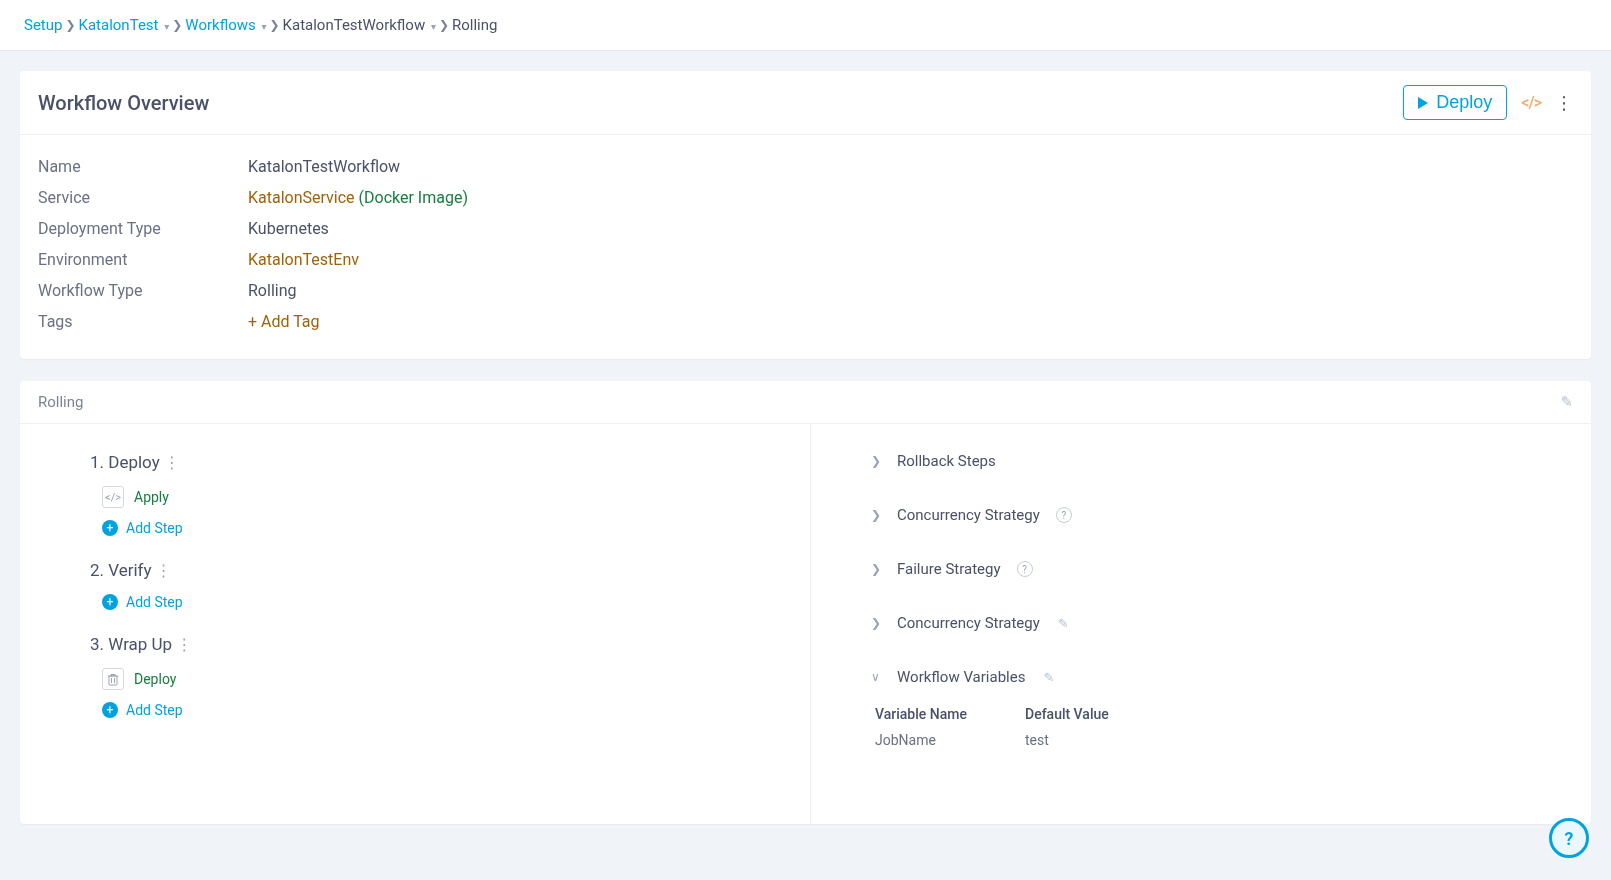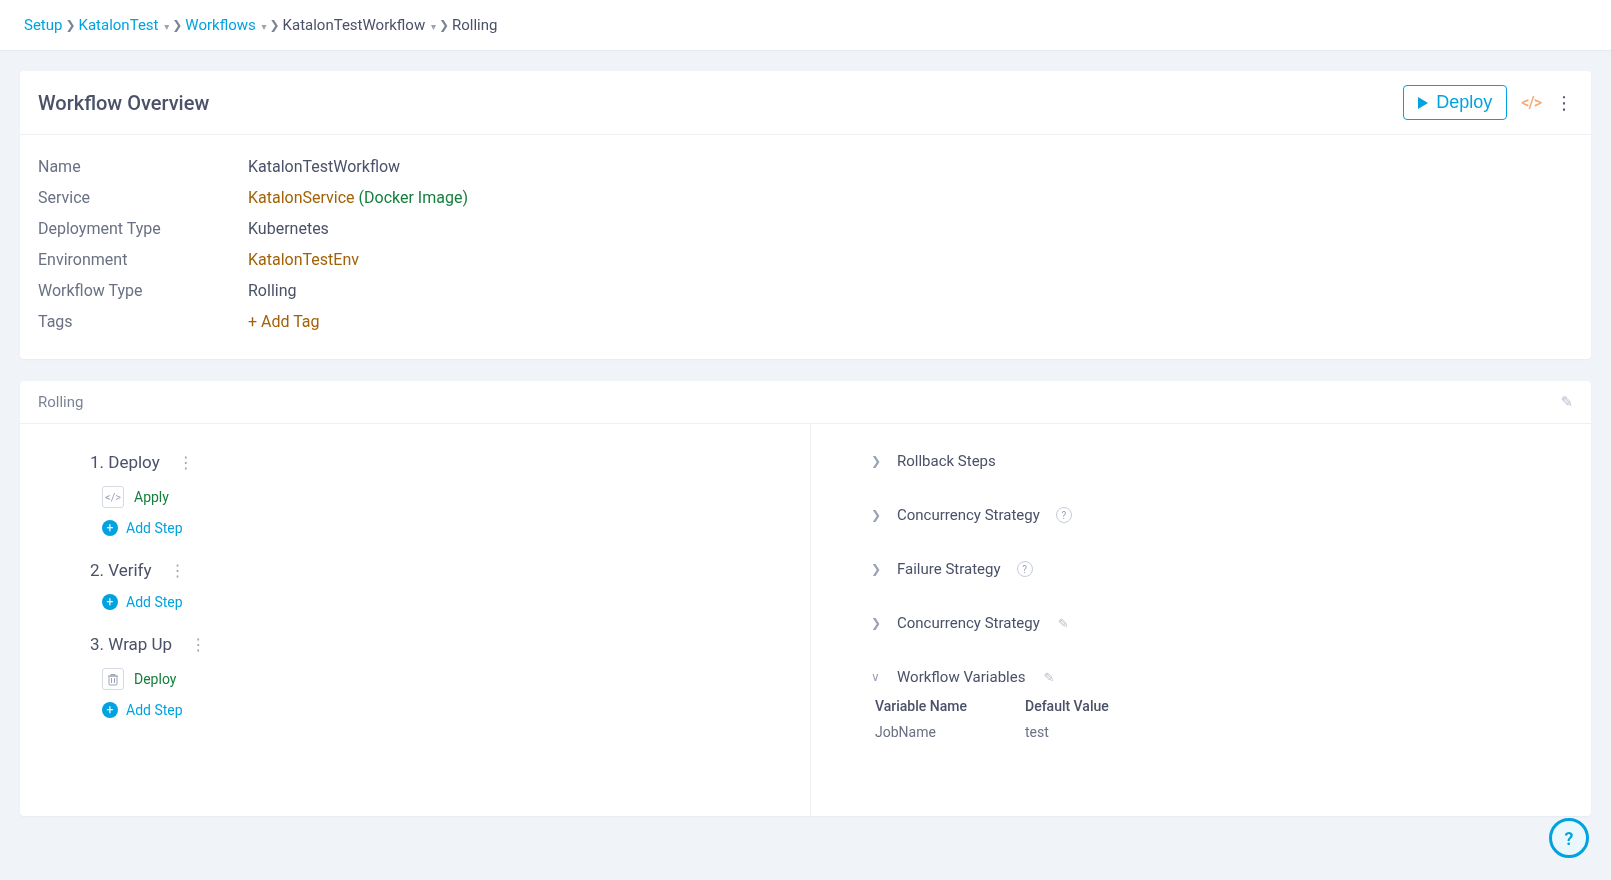--- a/index.html
+++ b/index.html
@@ -86,21 +86,20 @@
 
   
   .rolling-body { display: flex; }
   .col-left { flex: 1; padding: 28px 40px 40px 70px; border-right: 1px solid #edf0f4; }
   .col-right { flex: 1; padding: 28px 40px 40px 60px; }
 
   .stage { margin-bottom: 24px; }
   .stage-head {
     display: flex;
     align-items: center;
-    gap: 14px;
     font-size: 17px;
     color: #4a5168;
     margin-bottom: 14px;
   }
   .stage-head .kebab { color: #9aa3b5; font-size: 16px; cursor: pointer; margin-left: 4px; }
 
   .step-row {
     display: flex;
     align-items: center;
     gap: 10px;
@@ -145,21 +144,21 @@
     cursor: pointer;
   }
   .rsection-head .chev { color: #9aa3b5; font-size: 12px; width: 14px; }
   .qmark {
     display: inline-flex; align-items: center; justify-content: center;
     width: 16px; height: 16px; border: 1px solid #c6ccd8; border-radius: 50%;
     color: #9aa3b5; font-size: 10px; margin-left: 4px;
   }
   .rsection-head .pencil { margin-left: 6px; font-size: 13px; }
 
-  .var-table { margin-top: 12px; margin-left: 4px; }
+  .var-table { margin-top: 20px; margin-left: 4px; }
   .var-head { display: flex; color: #4a5168; font-weight: 500; margin-bottom: 10px; }
   .var-row { display: flex; color: #6a7184; }
   .vc-name { width: 150px; }
   .vc-val { }
 
   
   .help-float {
     position: fixed;
     right: 22px;
     bottom: 22px;

